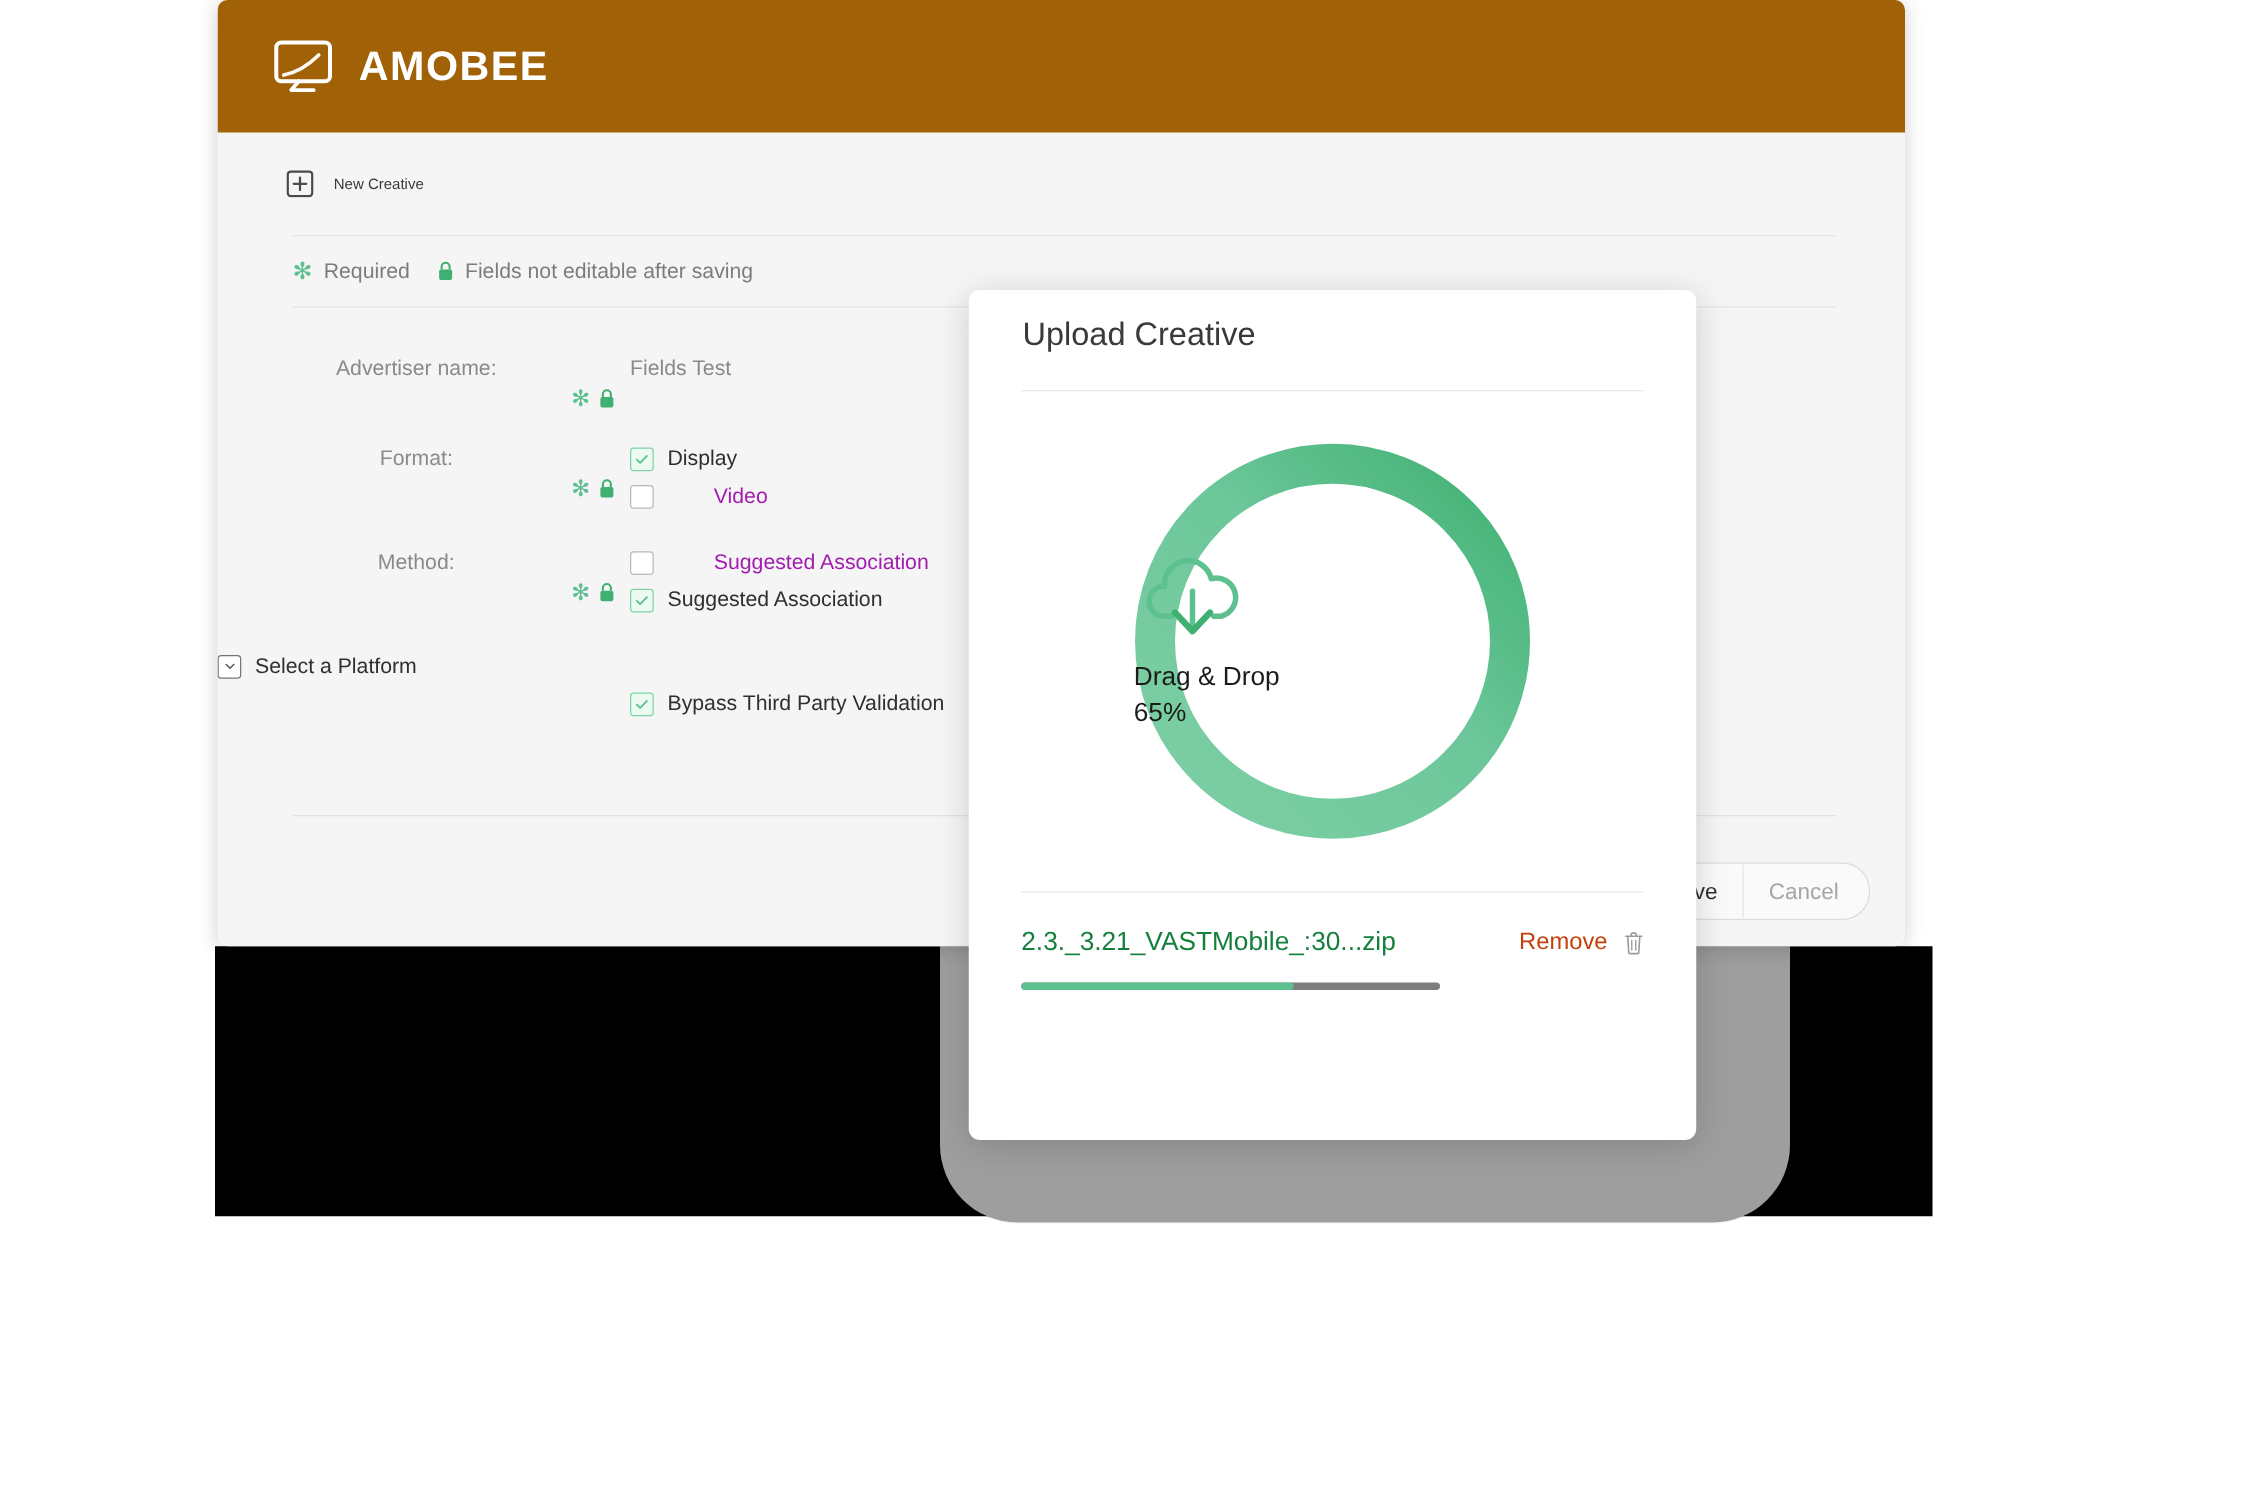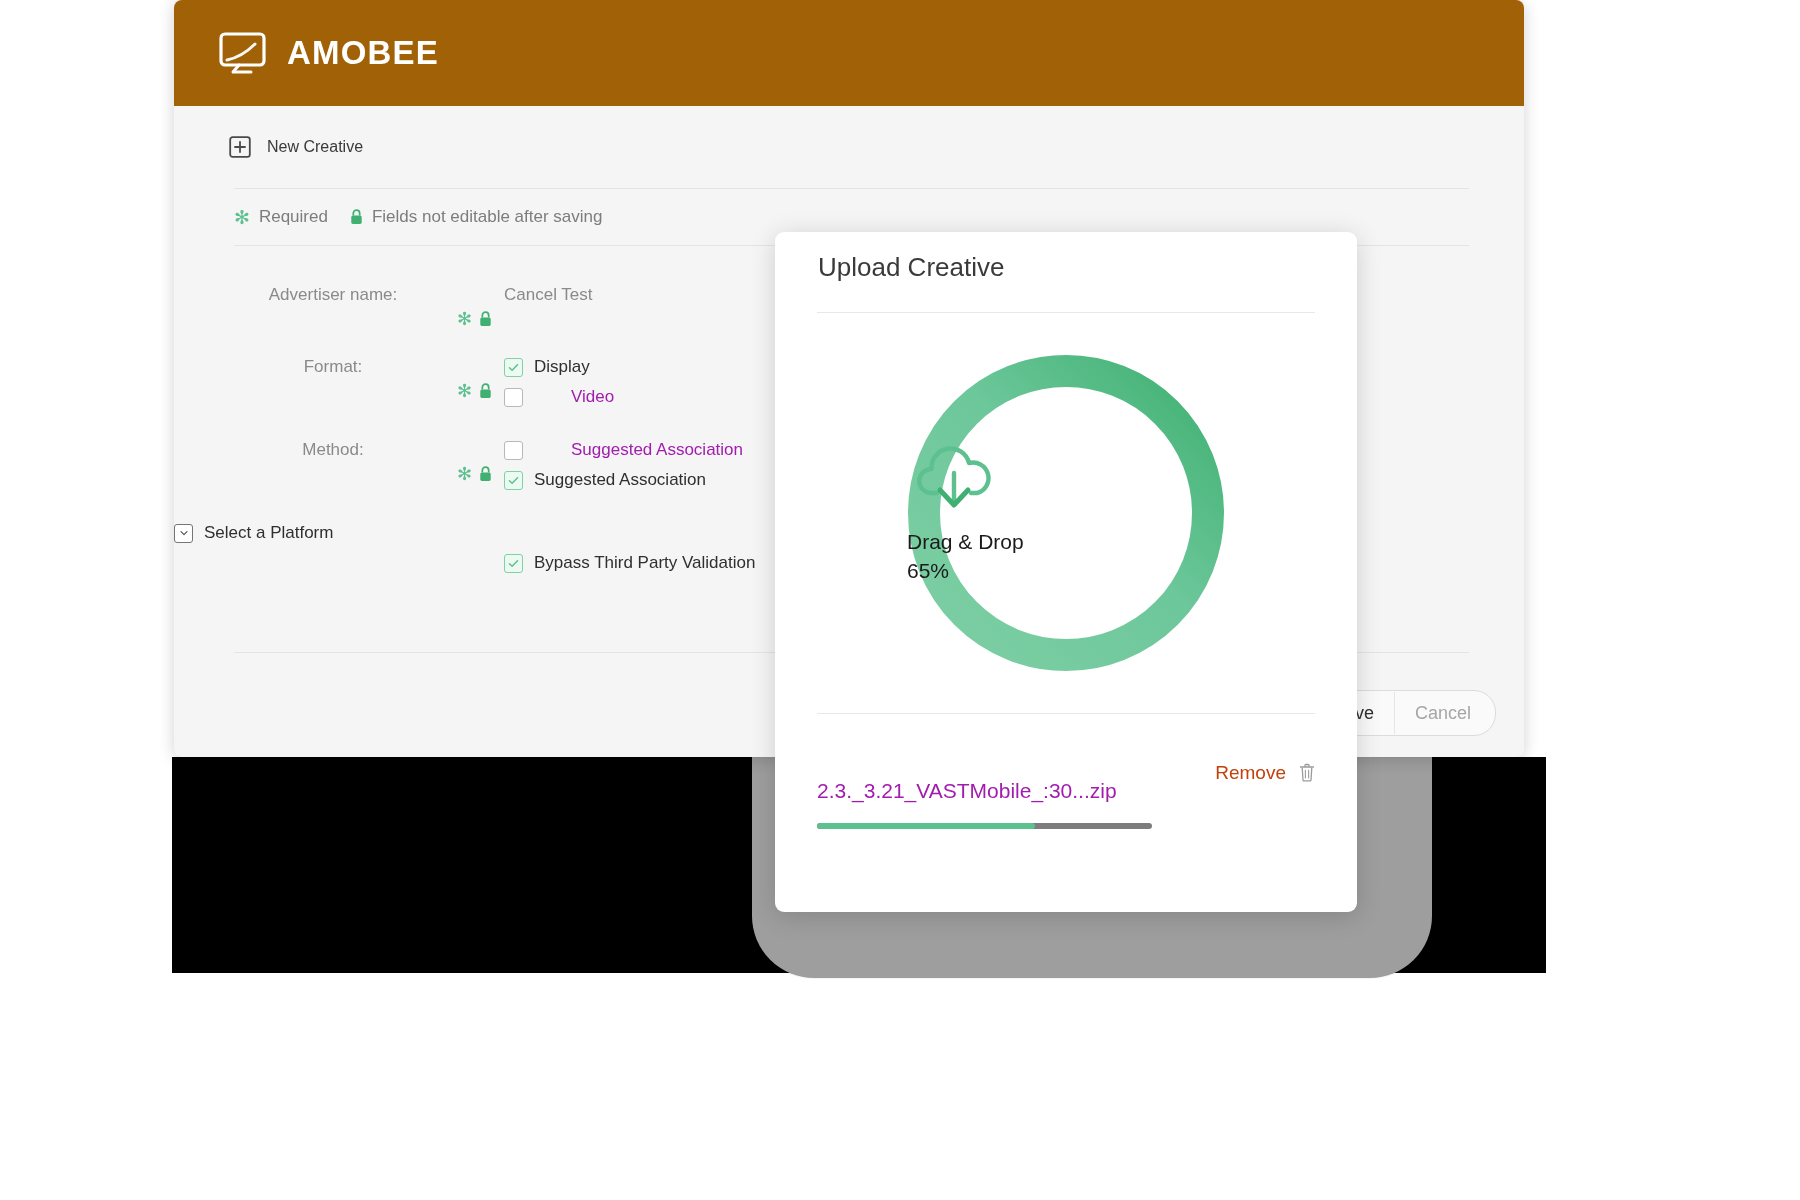--- a/index.html
+++ b/index.html
@@ -56,21 +56,21 @@
     letter-spacing: 1.2px;
   }
 
   .app-body { padding: 0; position: relative; }
 
   .page-head {
     display: flex; align-items: center; gap: 16px;
     padding: 30px 0 0 55px;
   }
   .plus-icon { width: 22px; height: 22px; display:block; }
-  .page-title { font-size: 16px; color: #3a3a3a; }
+  .page-title { font-size: 12px; color: #3a3a3a; }
 
   .rule {
     height: 1px; background: #e4e4e4;
     margin: 30px 55px 0 60px;
   }
 
   .legend-row {
     display: flex; align-items: center; gap: 22px;
     padding: 18px 0 18px 60px;
     font-size: 17px; color: #7d7d7d;
@@ -173,21 +173,21 @@
   }
   .cloud-icon { width: 96px; height: 72px; display: block; margin-bottom: 14px; }
   .dz-text { font-size: 21px; color: #1b1b1b; line-height: 29px; text-align:center; }
 
   .modal-divider2 {
     height: 1px; background: #e8e8e8;
     margin: 0 42px 0 42px;
   }
   .file-block { padding: 28px 42px 0 42px; }
   .file-row { display: flex; align-items: center; justify-content: space-between; }
-  .file-name { font-size: 21px; color: #a21caf; margin-top: 37px; }
+  .file-name { font-size: 21px; color: #15803d; }
   .file-actions { display: flex; align-items: center; gap: 13px; }
   .remove-label { font-size: 19px; color: #c2410c; cursor: pointer; }
   .trash-icon { width: 16px; height: 19px; display: block; cursor: pointer; }
   .progress-track {
     margin-top: 20px;
     height: 6px; border-radius: 3px;
     background: #7d7d7d;
     width: 335px;
     overflow: hidden;
   }
@@ -248,21 +248,21 @@
           <span>Fields not editable after saving</span>
         </span>
       </div>
 
       <div class="rule" style="margin-top:0;"></div>
 
       <div class="form-area">
 
         <div class="frow" style="margin-top:20px;">
           <div class="flabel">Advertiser name:</div>
-          <div class="fvalue">Cancel Test</div>
+          <div class="fvalue">Fields Test</div>
         </div>
         <div class="frow">
           <div class="fmarks">
             <span class="asterisk">✻</span>
             <span>
               <svg class="lock-icon" viewBox="0 0 13 16" fill="none">
                 <path d="M3.3 6.6 V4.4 a3.2 3.2 0 0 1 6.4 0 V6.6" stroke="#3fb071" stroke-width="1.7" fill="none"></path>
                 <rect x="1.3" y="6.5" width="10.4" height="8.4" rx="1.6" fill="#3fb071"></rect>
               </svg>
             </span>

